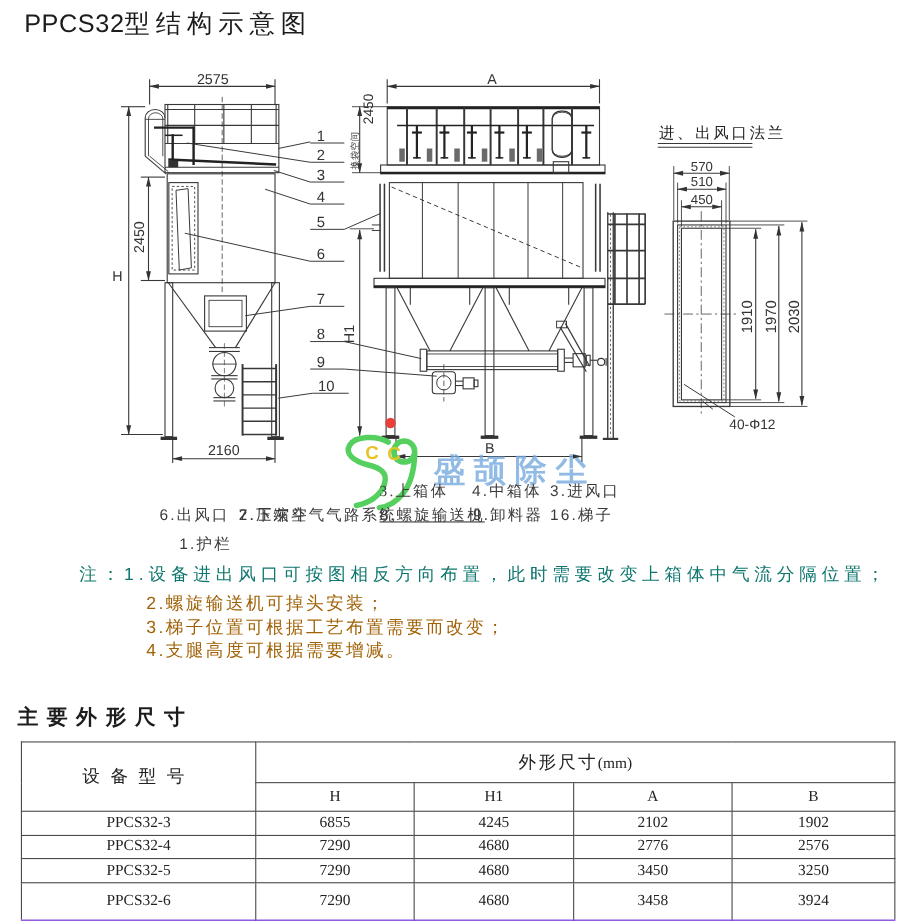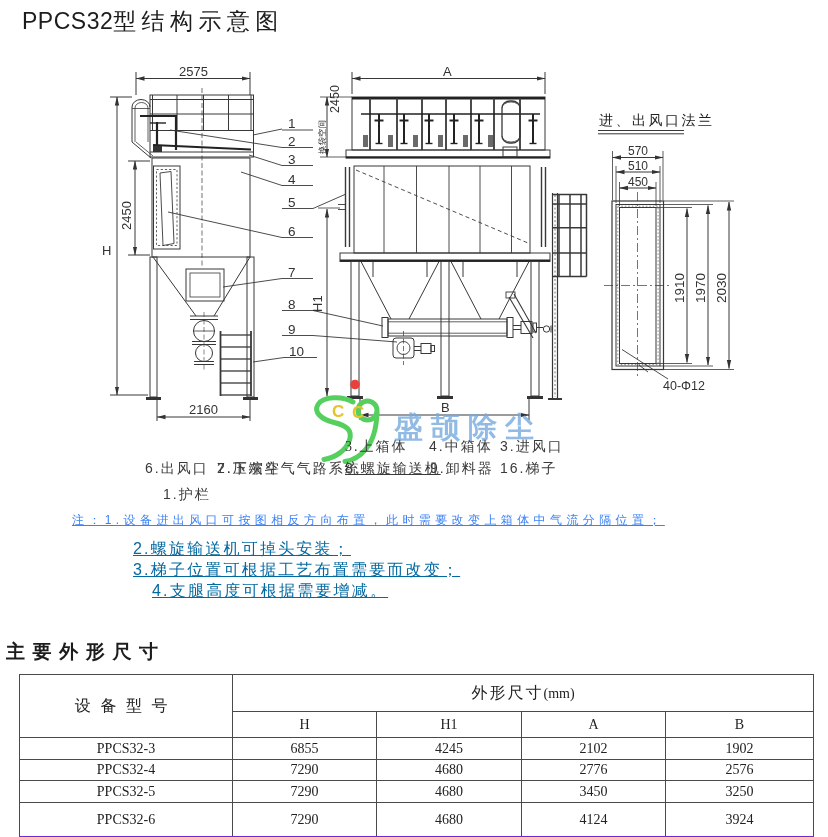--- a/index.html
+++ b/index.html
@@ -1,22 +1,22 @@
 <!DOCTYPE html>
 <html><head>
 <meta charset="utf-8">
 <style>
 html,body{margin:0;padding:0;background:#fff;}
 body{width:828px;height:837px;position:relative;font-family:"Liberation Sans",sans-serif;overflow:hidden;}
 .abs{position:absolute;white-space:nowrap;}
 .nt2{position:absolute;white-space:nowrap;}
 .t1{font-size:23px;font-weight:normal;color:#1c1c1c;letter-spacing:0.5px;}
 .lg{font-size:14px;color:#3a3a3a;letter-spacing:2px;}
-.nt{font-size:12px;color:#3b82f6;letter-spacing:4.4px;text-decoration:underline;}
-.nt2{font-size:16px;color:#0369a1;letter-spacing:2.2px;text-decoration:underline;}
+.nt{font-size:16px;color:#0f766e;letter-spacing:4.4px;}
+.nt2{font-size:16px;color:#a16207;letter-spacing:2.2px;}
 .h2{font-size:19px;font-weight:bold;color:#1c1c1c;letter-spacing:7.6px;}
 table.dim{position:absolute;left:19px;top:674px;width:795px;border-collapse:collapse;table-layout:fixed;
  font-family:"Liberation Serif",serif;font-size:14px;color:#222;}
 table.dim td{border:1px solid #4a4a4a;text-align:center;padding:0;}
 table.dim{border-bottom:3px solid #6d28d9;}
 .cjks{font-family:"Liberation Sans",sans-serif;font-size:16px;}
 </style>
 </head>
 <body>
 
@@ -462,23 +462,23 @@
 
 <div class="abs lg" style="left:145px;top:460px;">6.出风口</div>
 <div class="abs lg" style="left:217px;top:460px;">7.下灰斗</div>
 <div class="abs lg" style="left:345px;top:460px;text-decoration:underline;">8.螺旋输送机</div>
 <div class="abs lg" style="left:430px;top:460px;">9.卸料器</div>
 <div class="abs lg" style="left:500px;top:460px;">16.梯子</div>
 
 <div class="abs nt" style="left:72px;top:512px;">注：1.设备进出风口可按图相反方向布置，此时需要改变上箱体中气流分隔位置；</div>
 <div class="abs nt2" style="left:133px;top:539px;">2.螺旋输送机可掉头安装；</div>
 <div class="abs nt2" style="left:133px;top:560px;">3.梯子位置可根据工艺布置需要而改变；</div>
-<div class="abs nt2" style="left:133px;top:581px;margin-left:19px;">4.支腿高度可根据需要增减。</div>
-
-<div class="abs h2" style="left:6px;top:639px;">主要外形尺寸</div>
+<div class="abs nt2" style="left:133px;top:581px;">4.支腿高度可根据需要增减。</div>
+
+<div class="abs h2" style="left:16px;top:639px;">主要外形尺寸</div>
 
 <table class="dim">
 <colgroup>
       <col style="width:213px">
       <col style="width:144px">
       <col style="width:145px">
       <col style="width:144px">
       <col style="width:148px">
     </colgroup>
 <tbody>
@@ -510,17 +510,17 @@
         <td>PPCS32-5</td>
         <td>7290</td>
         <td>4680</td>
         <td>3450</td>
         <td>3250</td>
       </tr>
 <tr style="height:35px;">
         <td>PPCS32-6</td>
         <td>7290</td>
         <td>4680</td>
-        <td>4124</td>
+        <td>3458</td>
         <td>3924</td>
       </tr>
 </tbody>
   </table>
 
 </body></html>

